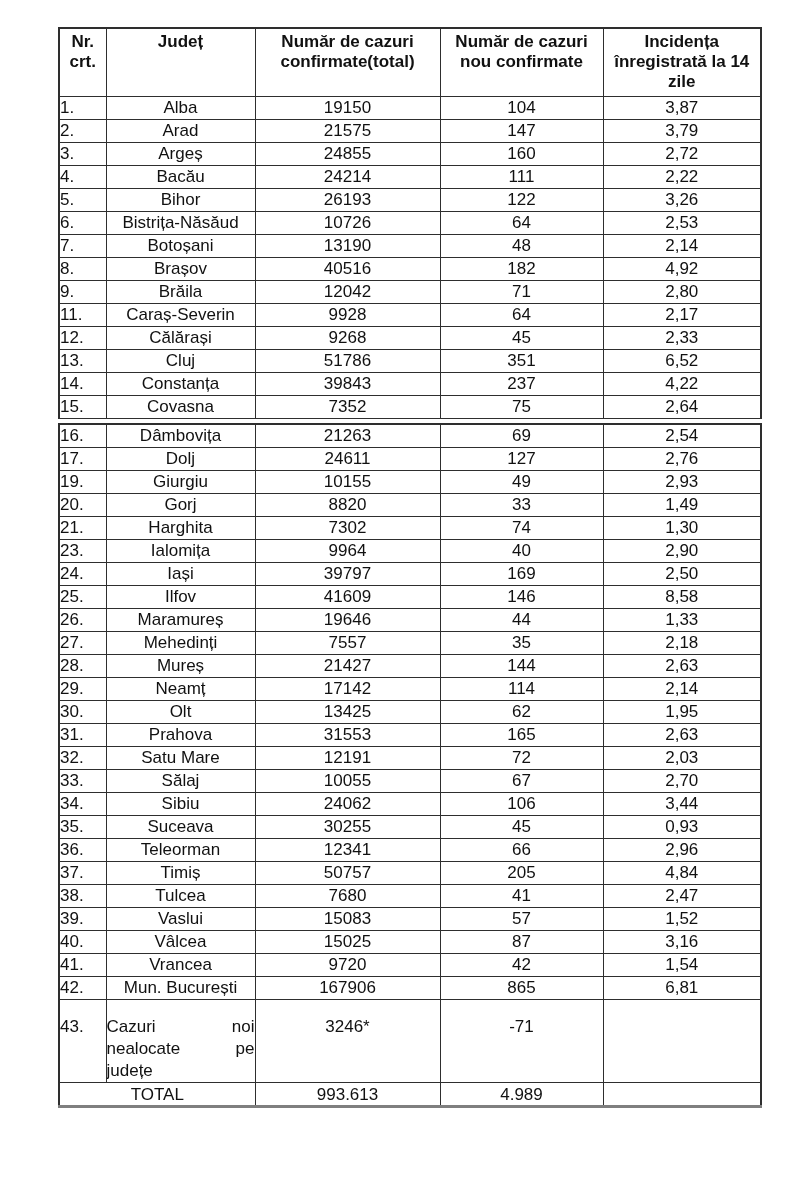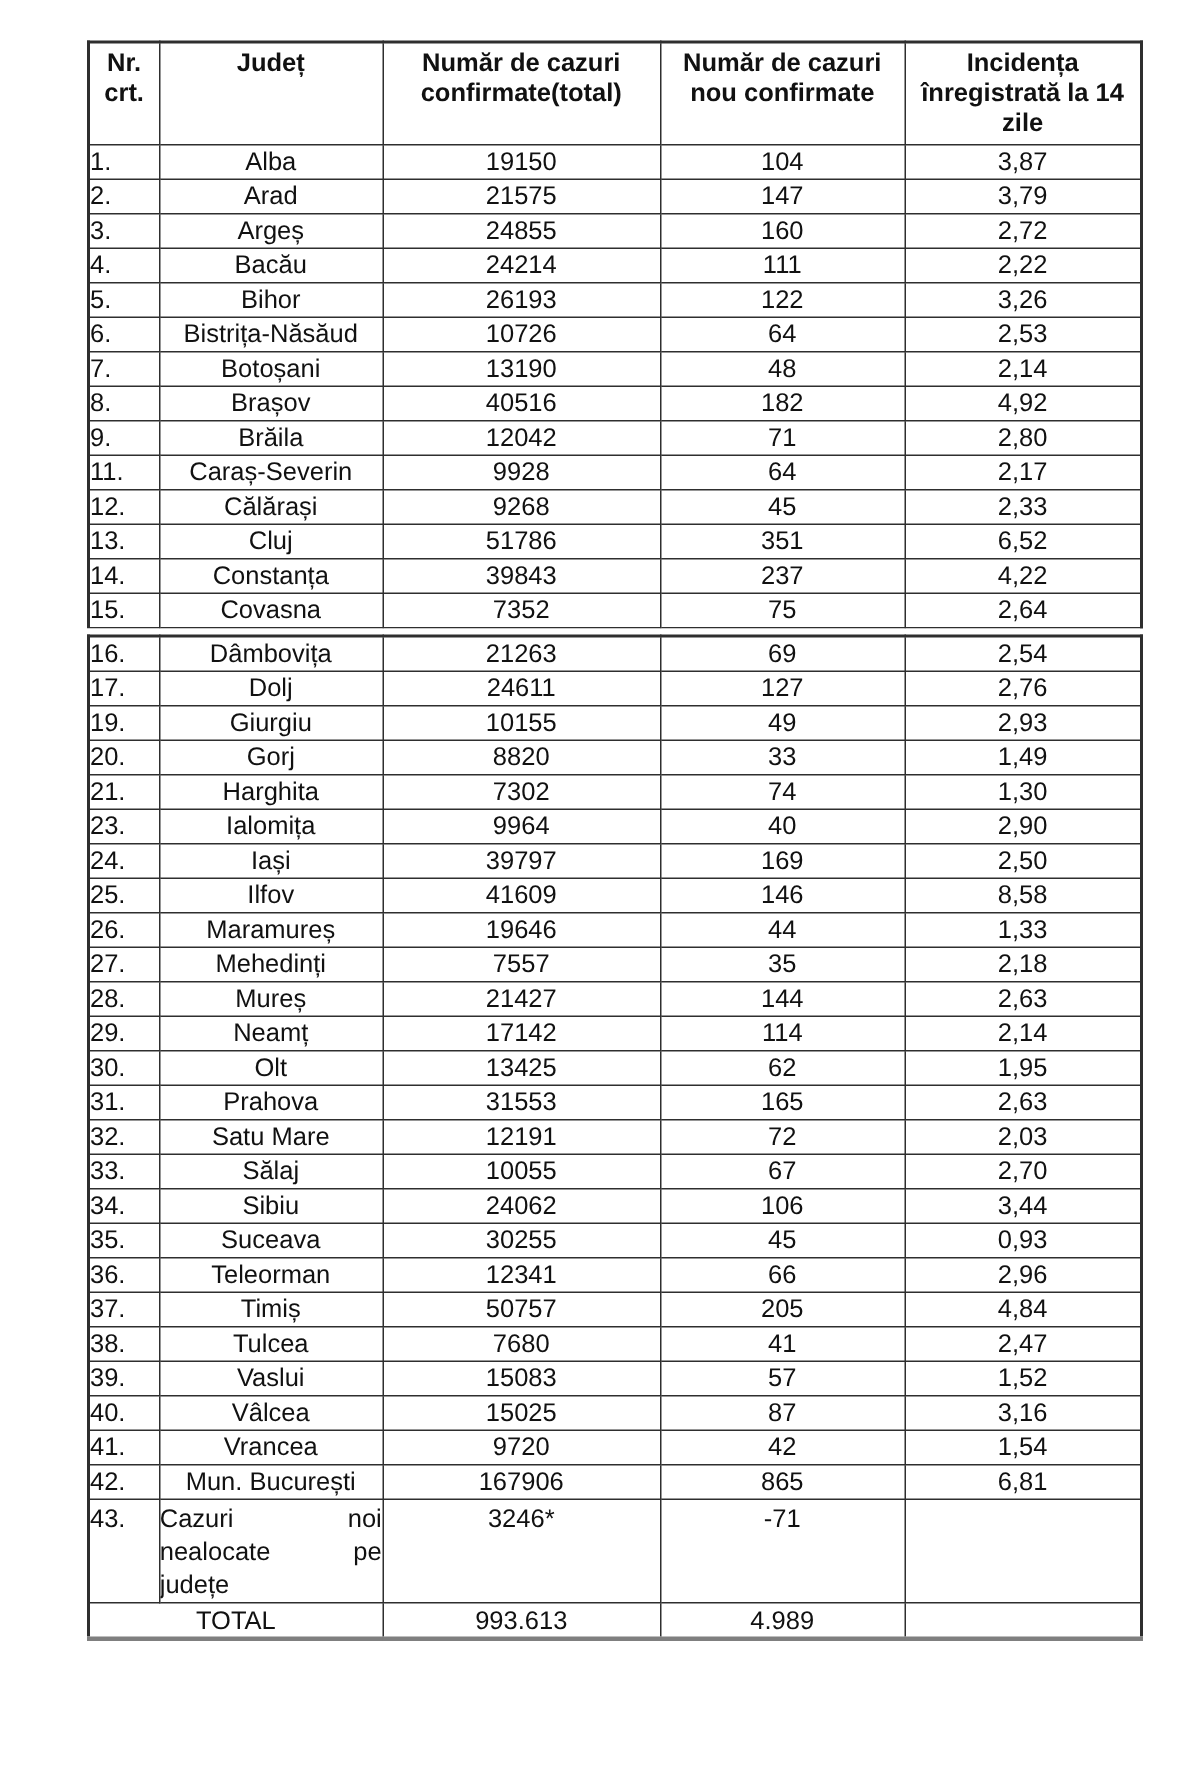--- a/index.html
+++ b/index.html
@@ -65,21 +65,21 @@
     padding-left: 8px;
     padding-right: 6px;
   }
   .cell-num {
     text-align: center;
   }
   
   #tbody-part2 tr:last-child td {
     height: 64px;
     vertical-align: top;
-    padding-top: 2px;
+    padding-top: 16px;
   }
   #tbody-part2 tr:last-child .cell-county {
     white-space: normal;
     text-align: justify;
     line-height: 1.3;
   }
   tfoot td {
     height: 23px;
   }
   .cell-total-label {

